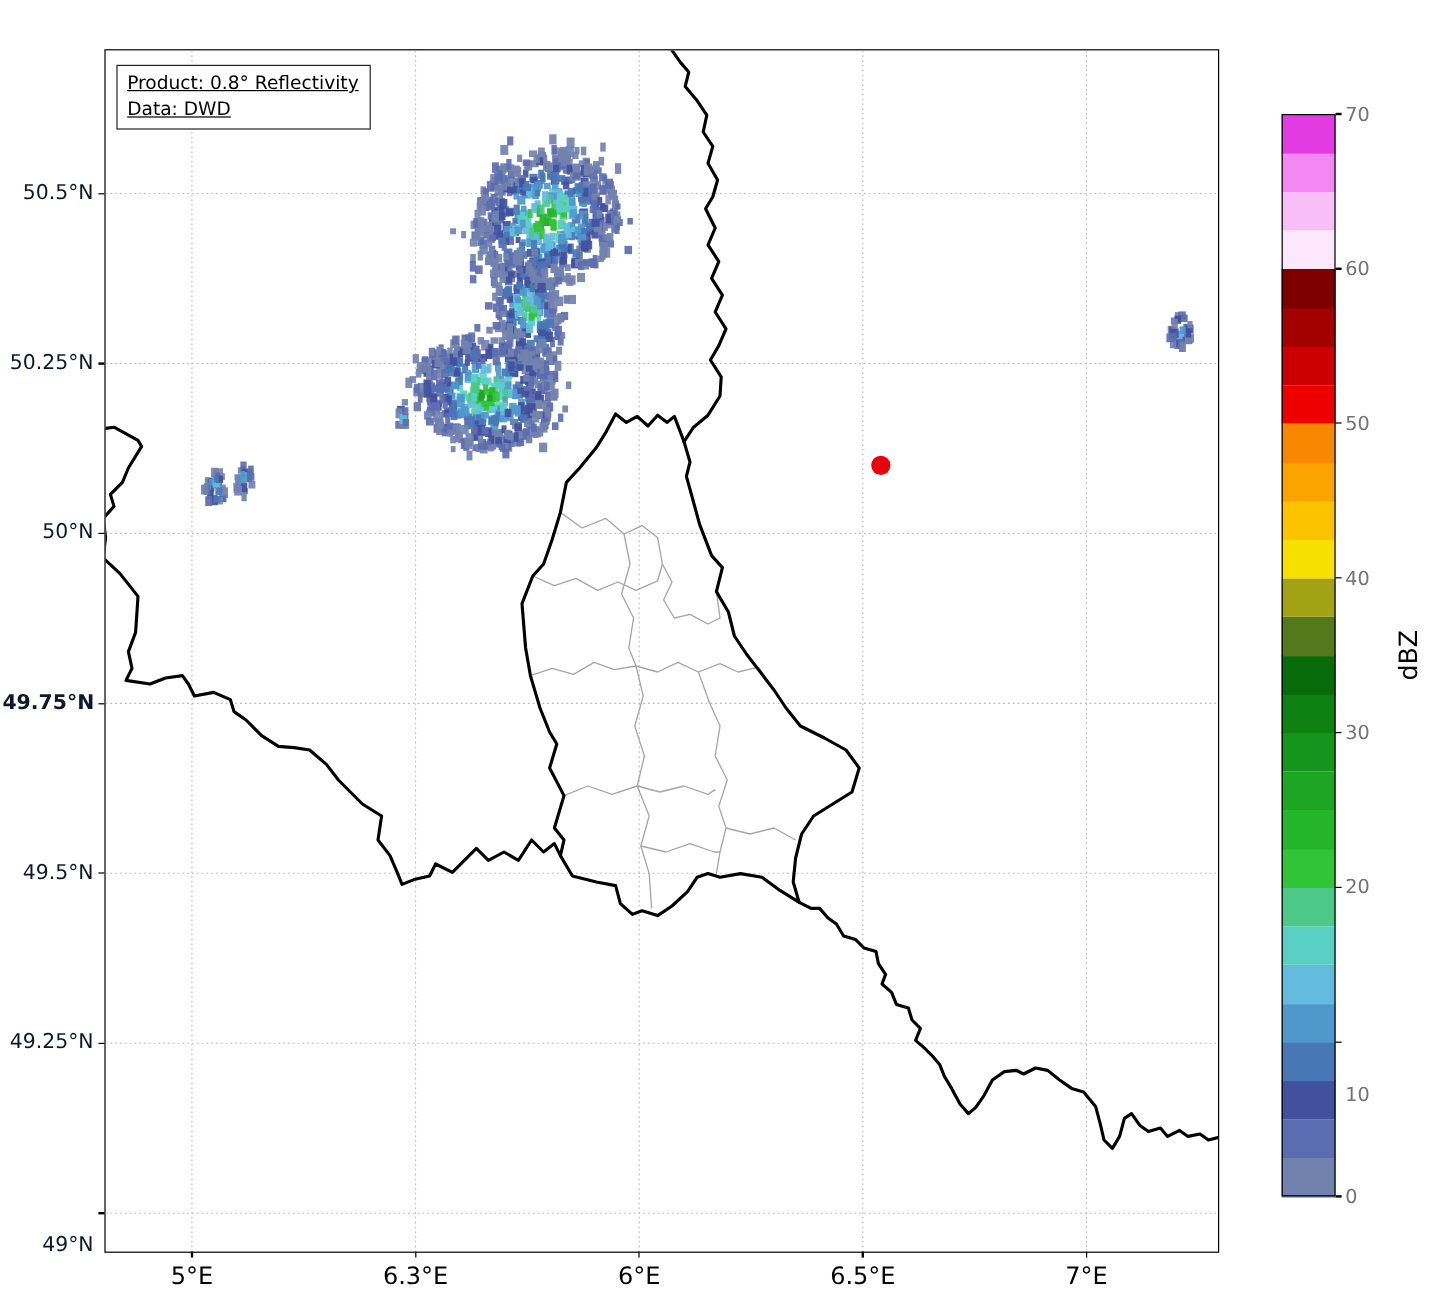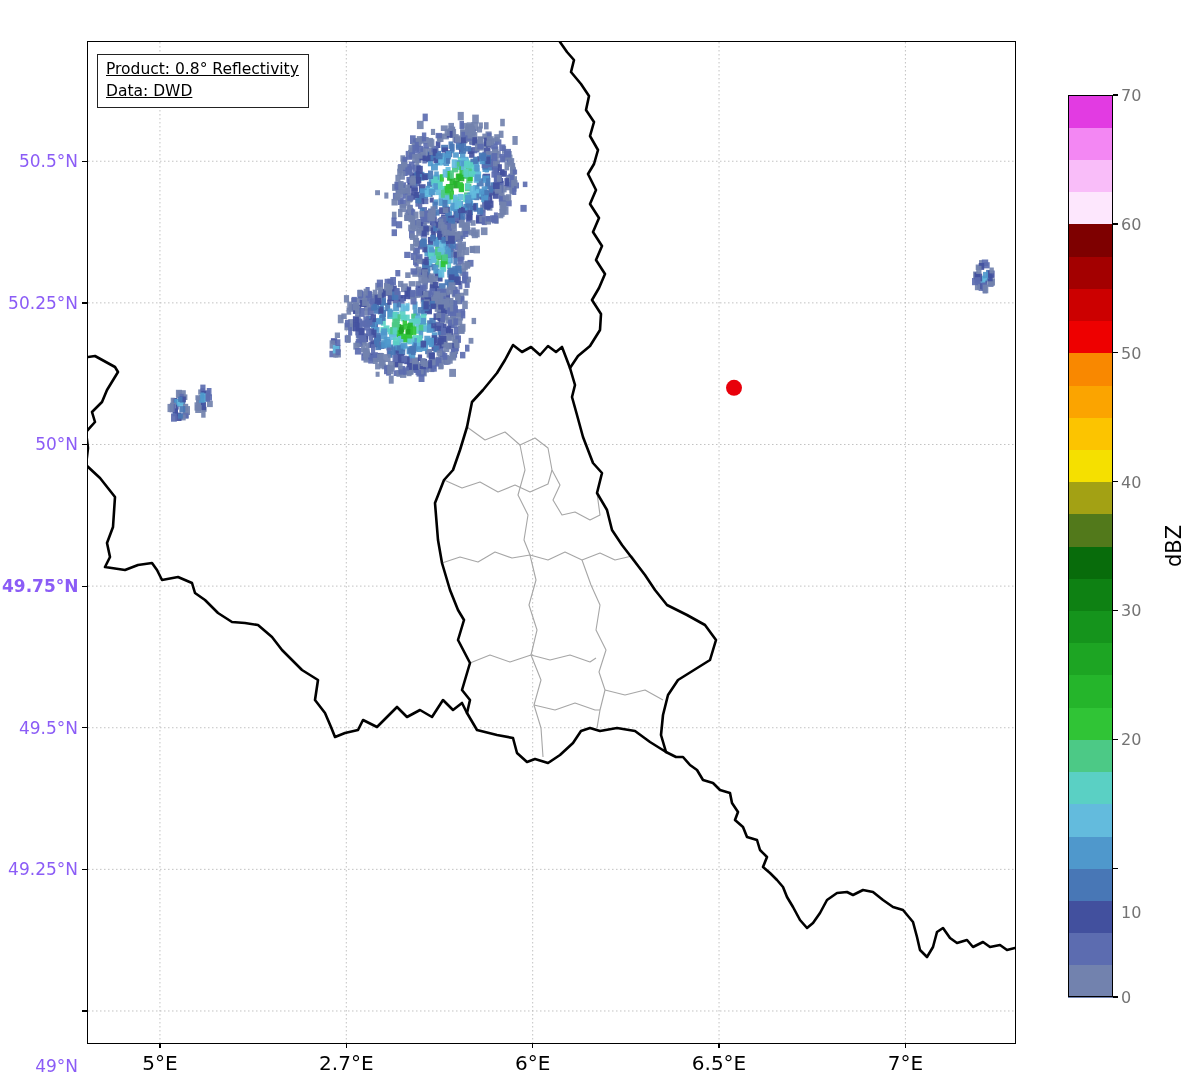--- a/index.html
+++ b/index.html
@@ -5,21 +5,21 @@
   html,body{margin:0;padding:0;background:#fff;}
   #fig{position:relative;width:1202px;height:1081px;background:#ffffff;
        font-family:"DejaVu Sans",sans-serif;overflow:hidden;}
   #title{position:absolute;left:88px;top:2px;width:927px;text-align:center;
          font-size:30px;color:#000;}
   #plot-frame{position:absolute;left:87px;top:41px;width:927px;height:1001px;
               border:1.4px solid #000;box-sizing:content-box;background:transparent;}
   #map-svg{position:absolute;left:88px;top:42px;}
   #info-box{position:absolute;left:97px;top:54px;background:#fff;border:1.1px solid #222;
             padding:3px 9px 5px 8px;font-size:15.5px;line-height:1.42;color:#000;z-index:5;text-decoration:underline;}
-  .lat-label{position:absolute;transform:translateY(-52%);font-size:17px;color:#8b5cf6;
+  .lat-label{position:absolute;transform:translateY(-52%);font-size:17px;color:#0f172a;
              text-align:right;width:76px;left:2px;}
   .lon-label{position:absolute;transform:translateX(-50%);font-size:20px;color:#000;top:1051px;}
   .tickmark{position:absolute;background:#000;}
   #colorbar-outline{position:absolute;left:1068px;top:95px;width:45px;height:902px;
                     border:1.2px solid #000;box-sizing:border-box;z-index:3;}
   .cbar-seg{position:absolute;left:1068px;width:45px;}
   .cbar-label{position:absolute;left:1121px;transform:translateY(-50%);font-size:16px;color:#737373;}
   #cbar-unit{position:absolute;left:1144px;top:546px;transform:translate(0,-50%) rotate(-90deg);
              transform-origin:center;font-size:21px;color:#000;width:60px;text-align:center;}
 </style>
@@ -1618,25 +1618,25 @@
       <div class="lat-label" style="top: 302.872px;">50.25°N</div>
       <div class="tickmark" style="left: 82px; top: 302.272px; width: 5px; height: 1.3px;"></div>
       <div class="lat-label" style="top: 444.496px;">50°N</div>
       <div class="tickmark" style="left: 82px; top: 443.896px; width: 5px; height: 1.3px;"></div>
       <div class="lat-label" style="top: 586.12px; font-weight: bold;">49.75°N</div>
       <div class="tickmark" style="left: 82px; top: 585.52px; width: 5px; height: 1.3px;"></div>
       <div class="lat-label" style="top: 727.744px;">49.5°N</div>
       <div class="tickmark" style="left: 82px; top: 727.144px; width: 5px; height: 1.3px;"></div>
       <div class="lat-label" style="top: 869.369px;">49.25°N</div>
       <div class="tickmark" style="left: 82px; top: 868.769px; width: 5px; height: 1.3px;"></div>
-      <div class="lat-label" style="top: 1066px;">49°N</div>
+      <div class="lat-label" style="top: 1038px;">49°N</div>
       <div class="tickmark" style="left: 82px; top: 1010.39px; width: 5px; height: 1.3px;"></div>
       <div class="lon-label" style="left: 159.938px;">5°E</div>
       <div class="tickmark" style="left: 159.338px; top: 1043px; width: 1.3px; height: 5px;"></div>
-      <div class="lon-label" style="left: 346.308px;">2.7°E</div>
+      <div class="lon-label" style="left: 346.308px;">6.3°E</div>
       <div class="tickmark" style="left: 345.708px; top: 1043px; width: 1.3px; height: 5px;"></div>
       <div class="lon-label" style="left: 532.677px;">6°E</div>
       <div class="tickmark" style="left: 532.077px; top: 1043px; width: 1.3px; height: 5px;"></div>
       <div class="lon-label" style="left: 719.046px;">6.5°E</div>
       <div class="tickmark" style="left: 718.446px; top: 1043px; width: 1.3px; height: 5px;"></div>
       <div class="lon-label" style="left: 905.415px;">7°E</div>
       <div class="tickmark" style="left: 904.815px; top: 1043px; width: 1.3px; height: 5px;"></div>
     </div>
 
   <div id="colorbar">

